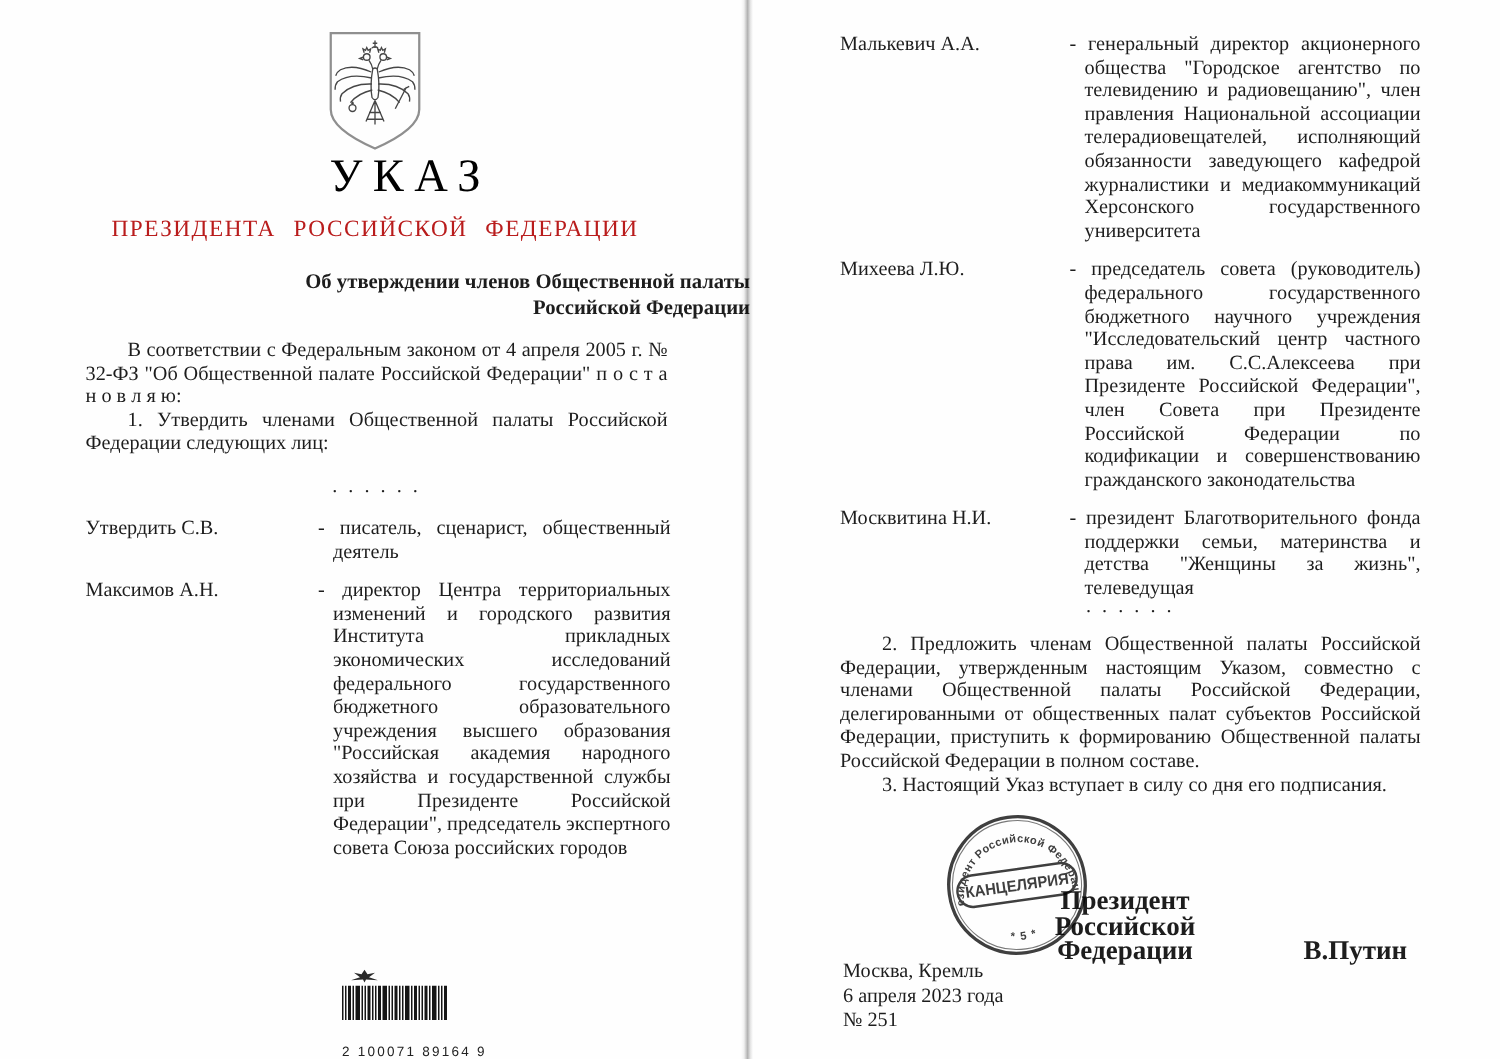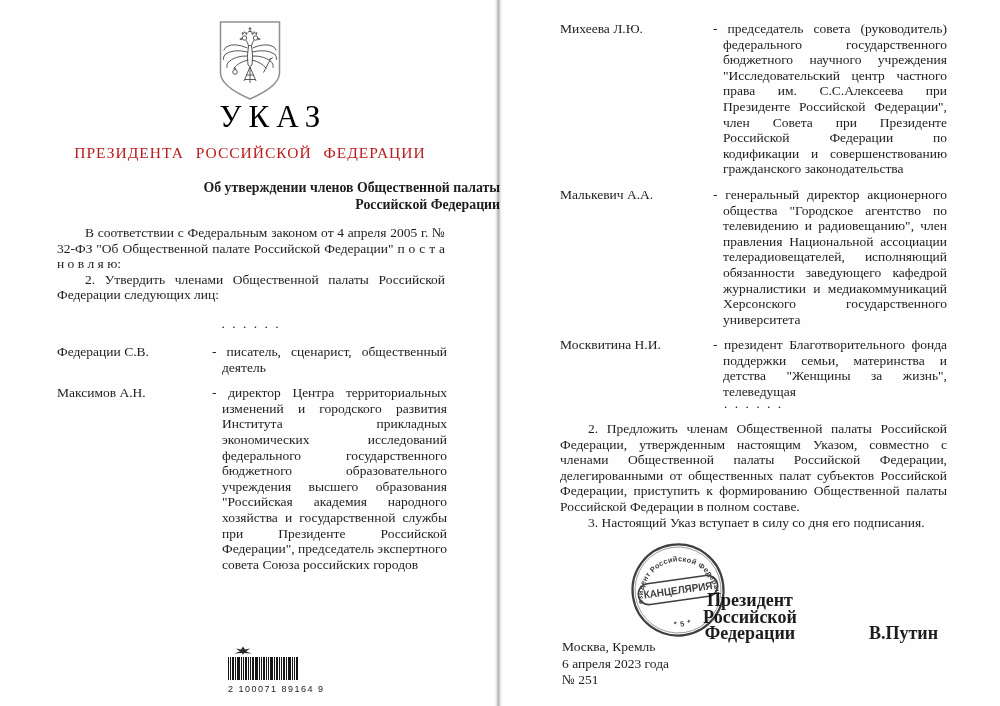--- a/index.html
+++ b/index.html
@@ -30,21 +30,21 @@
   .members { position:absolute; left:57px; width:390px; font-size:13.5px; line-height:15.6px; }
   .members-left { top:344px; }
   .member-row { display:flex; }
   .member-row + .member-row { margin-top:10px; }
   .m-name { width:155px; flex:none; }
   .m-role { flex:1; text-align:justify; text-indent:-10px; padding-left:10px; }
 
   .barcode-block { position:absolute; left:228px; top:645px; width:72px; }
   .barcode-eagle { display:block; margin-left:4px; height:11px; }
   .barcode-bars { display:block; margin-top:1px; }
-  .barcode-number { margin-top:4px; width:72px; text-align:center;
+  .barcode-number { margin-top:16px; width:72px; text-align:center;
     font-family:"Liberation Sans", sans-serif; font-size:9px; letter-spacing:1.5px; color:#222; white-space:nowrap; }
 
   
   .members-right { top:21px; left:60px; width:387px; }
   .members-right .m-name { width:153px; }
   .ellipsis-right { top:396px; left:60px; width:387px; }
   .body2-block { position:absolute; top:421px; left:60px; width:387px; }
 
   .stamp { position:absolute; left:122px; top:534px; width:112px; height:112px;
     opacity:0.92; mix-blend-mode:multiply; transform:rotate(-8deg); z-index:3; }
@@ -90,28 +90,28 @@
 
     <div class="doc-title">УКАЗ</div>
     <div class="doc-subtitle">ПРЕЗИДЕНТА  РОССИЙСКОЙ  ФЕДЕРАЦИИ</div>
     <div class="doc-subject">
       <div>Об утверждении членов Общественной палаты</div>
       <div>Российской Федерации</div>
     </div>
 
     <div class="preamble-block">
       <p class="para">В соответствии с Федеральным законом от 4 апреля 2005 г. № 32-ФЗ "Об Общественной палате Российской Федерации" п о с т а н о в л я ю:</p>
-      <p class="para">2. Утвердить членами Общественной палаты Российской Федерации следующих лиц:</p>
+      <p class="para">1. Утвердить членами Общественной палаты Российской Федерации следующих лиц:</p>
     </div>
 
     <div class="ellipsis-row ellipsis-left">. . . . . .</div>
 
     <div class="members members-left">
       <div class="member-row">
-        <div class="m-name">Федерации С.В.</div>
+        <div class="m-name">Утвердить С.В.</div>
         <div class="m-role">- писатель, сценарист, общественный деятель</div>
       </div>
       <div class="member-row">
         <div class="m-name">Максимов А.Н.</div>
         <div class="m-role">- директор Центра территориальных изменений и городского развития Института прикладных экономических исследований федерального государственного бюджетного образовательного учреждения высшего образования "Российская академия народного хозяйства и государственной службы при Президенте Российской Федерации", председатель экспертного совета Союза российских городов</div>
       </div>
     </div>
 
     <div class="barcode-block">
       <svg class="barcode-eagle" viewBox="0 0 22 10" width="22" height="11">
@@ -152,26 +152,26 @@
       <div class="barcode-number">2 100071 89164  9</div>
     </div>
   </div>
 
   <div class="page-divider"></div>
 
   <div class="page page-right">
 
     <div class="members members-right">
       <div class="member-row">
+        <div class="m-name">Малькевич А.А.</div>
+        <div class="m-role">- генеральный директор акционерного общества "Городское агентство по телевидению и радиовещанию", член правления Национальной ассоциации телерадиовещателей, исполняющий обязанности заведующего кафедрой журналистики и медиакоммуникаций Херсонского государственного университета</div>
+      </div>
+      <div class="member-row">
         <div class="m-name">Михеева Л.Ю.</div>
         <div class="m-role">- председатель совета (руководитель) федерального государственного бюджетного научного учреждения "Исследовательский центр частного права им. С.С.Алексеева при Президенте Российской Федерации", член Совета при Президенте Российской Федерации по кодификации и совершенствованию гражданского законодательства</div>
-      </div>
-      <div class="member-row">
-        <div class="m-name">Малькевич А.А.</div>
-        <div class="m-role">- генеральный директор акционерного общества "Городское агентство по телевидению и радиовещанию", член правления Национальной ассоциации телерадиовещателей, исполняющий обязанности заведующего кафедрой журналистики и медиакоммуникаций Херсонского государственного университета</div>
       </div>
       <div class="member-row">
         <div class="m-name">Москвитина Н.И.</div>
         <div class="m-role">- президент Благотворительного фонда поддержки семьи, материнства и детства "Женщины за жизнь", телеведущая</div>
       </div>
     </div>
 
     <div class="ellipsis-row ellipsis-right">. . . . . .</div>
 
     <div class="body2-block">

